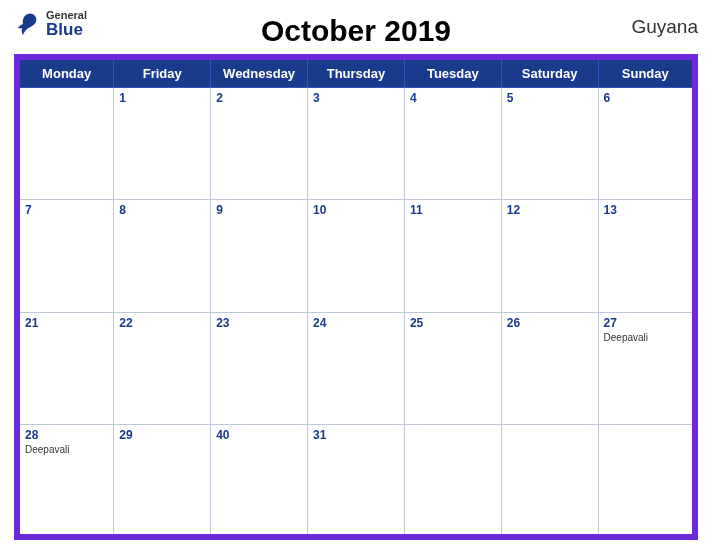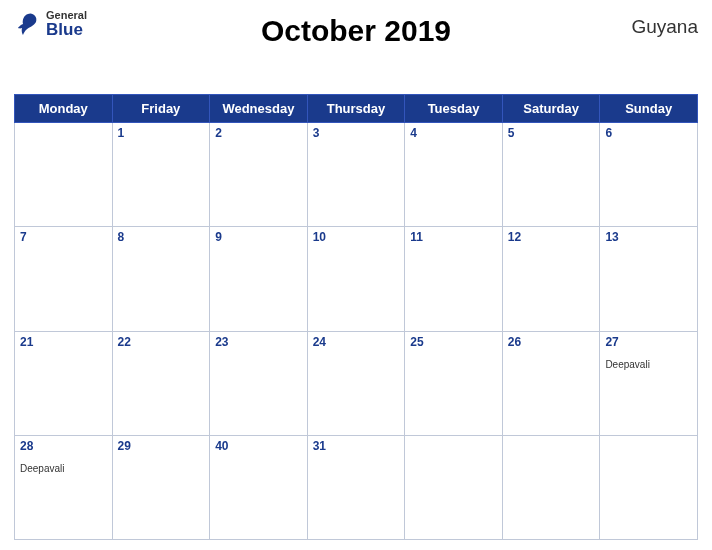--- a/index.html
+++ b/index.html
@@ -9,21 +9,20 @@
       width: 712px;
       height: 550px;
       overflow: hidden;
     }
     .calendar-wrapper {
       width: 712px;
       height: 550px;
       padding: 10px 14px 10px 14px;
       display: flex;
       flex-direction: column;
-      gap: 40px;
     }
     .header {
       display: flex;
       align-items: center;
       justify-content: center;
       position: relative;
       margin-bottom: 6px;
       padding-top: 4px;
     }
     .logo {
@@ -62,21 +61,21 @@
       position: absolute;
       right: 0;
       top: 6px;
       font-size: 19px;
       color: #333;
     }
     .calendar-table {
       width: 100%;
       flex: 1;
       border-collapse: collapse;
-      border: 1px solid #6d28d9;
+      border: 6px solid #6d28d9;
     }
     .calendar-table th {
       background-color: #1a3a8c;
       color: #fff;
       font-size: 13px;
       font-weight: bold;
       padding: 6px 4px;
       text-align: center;
       border: 1px solid #3355bb;
     }
@@ -92,21 +91,21 @@
       font-weight: bold;
       color: #1a3a8c;
       display: block;
     }
     .day-number.empty {
       color: transparent;
     }
     .event-label {
       font-size: 10px;
       color: #333;
-      margin-top: 10px;
+      margin-top: 2px;
       display: block;
     }
   </style>
 </head>
 <body>
 
 <div class="calendar-wrapper">
   <div class="header">
     <div class="logo">
       <svg class="logo-bird" viewBox="0 0 28 28">

